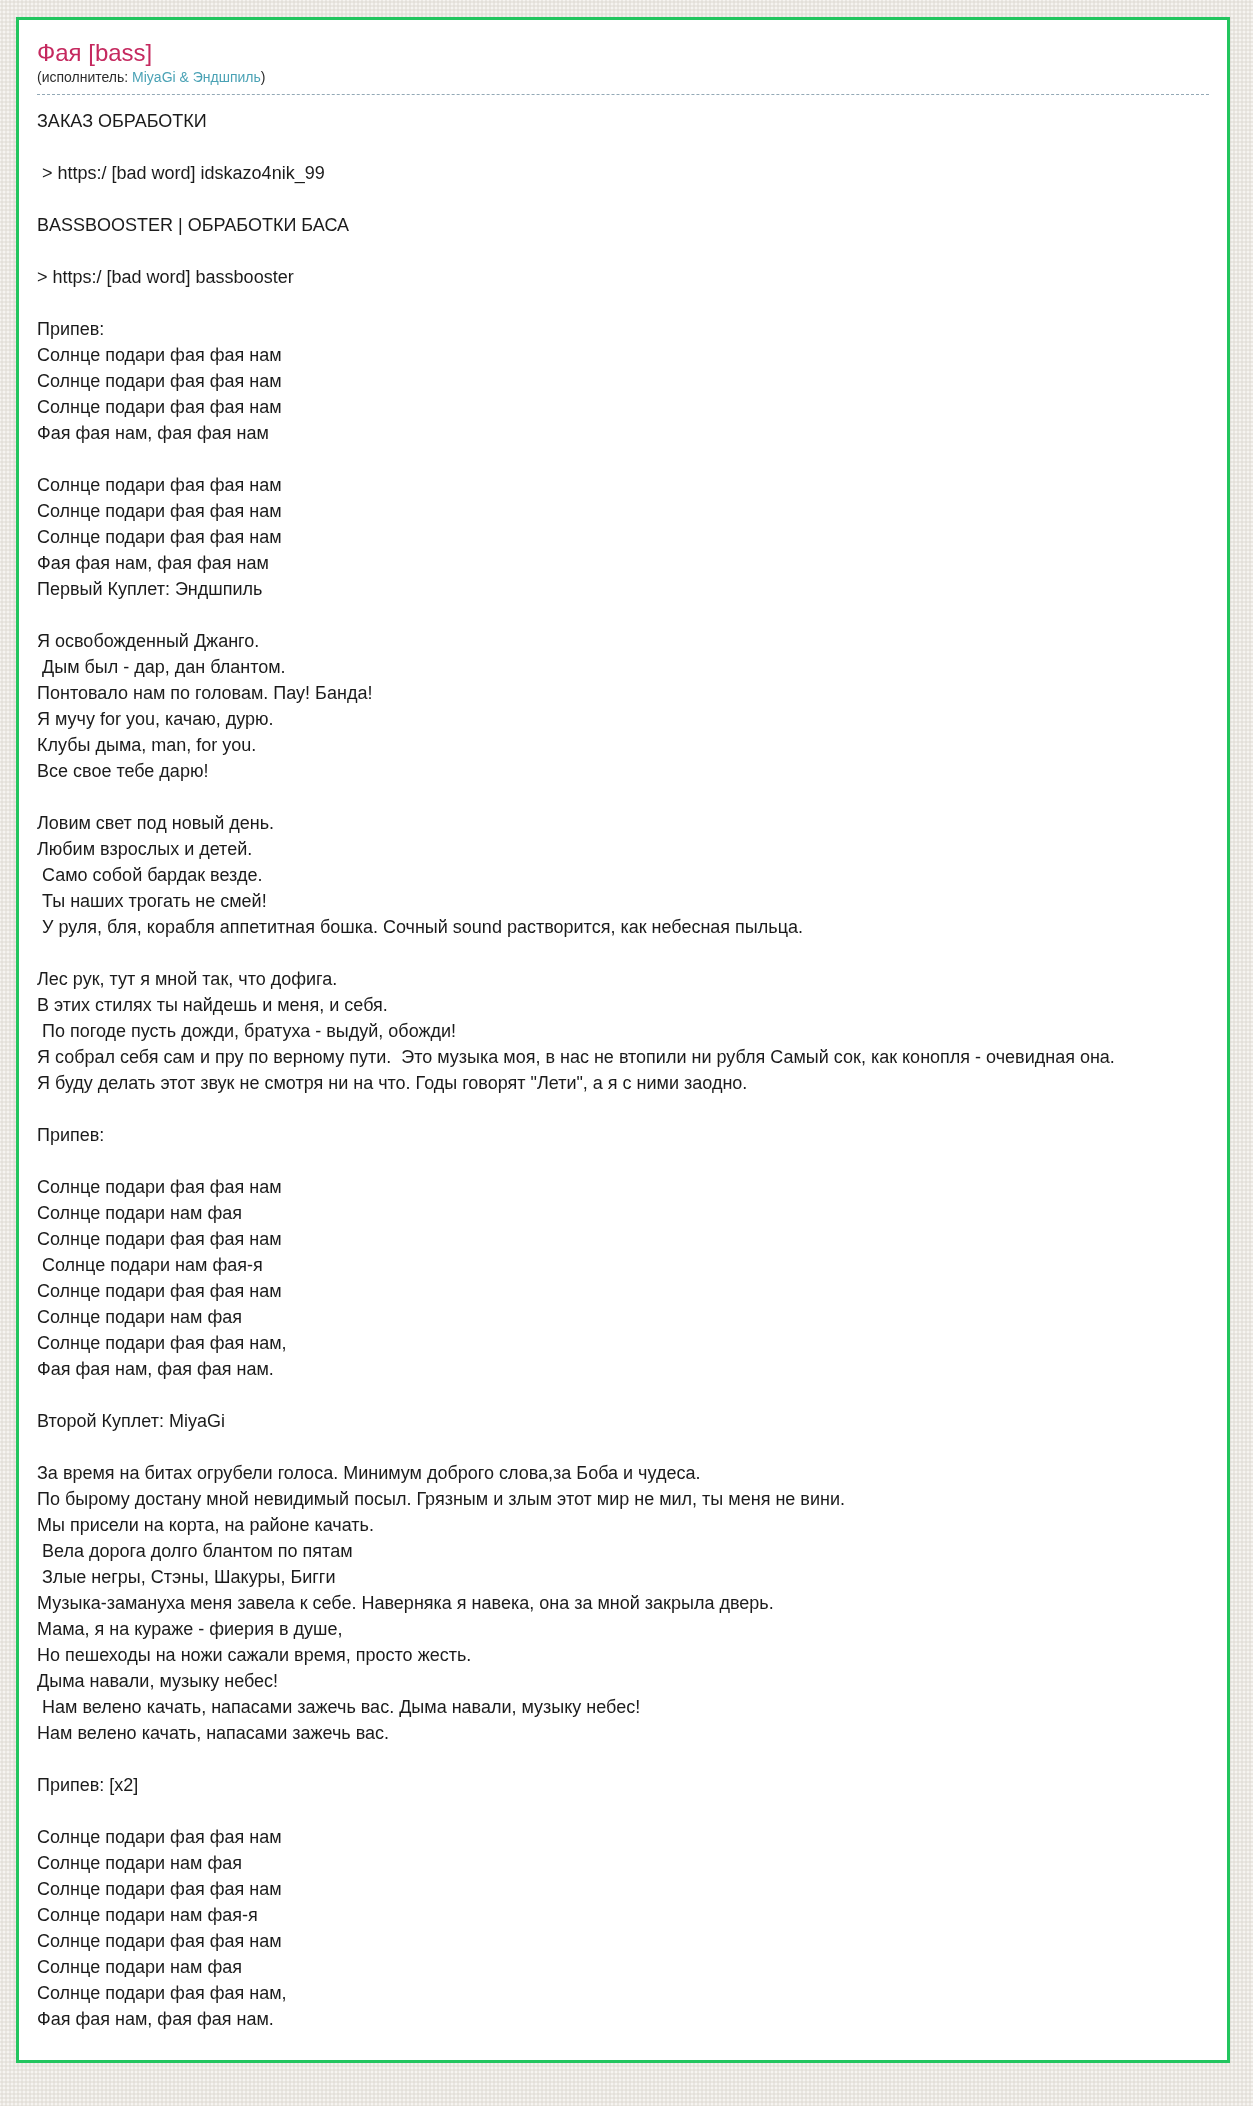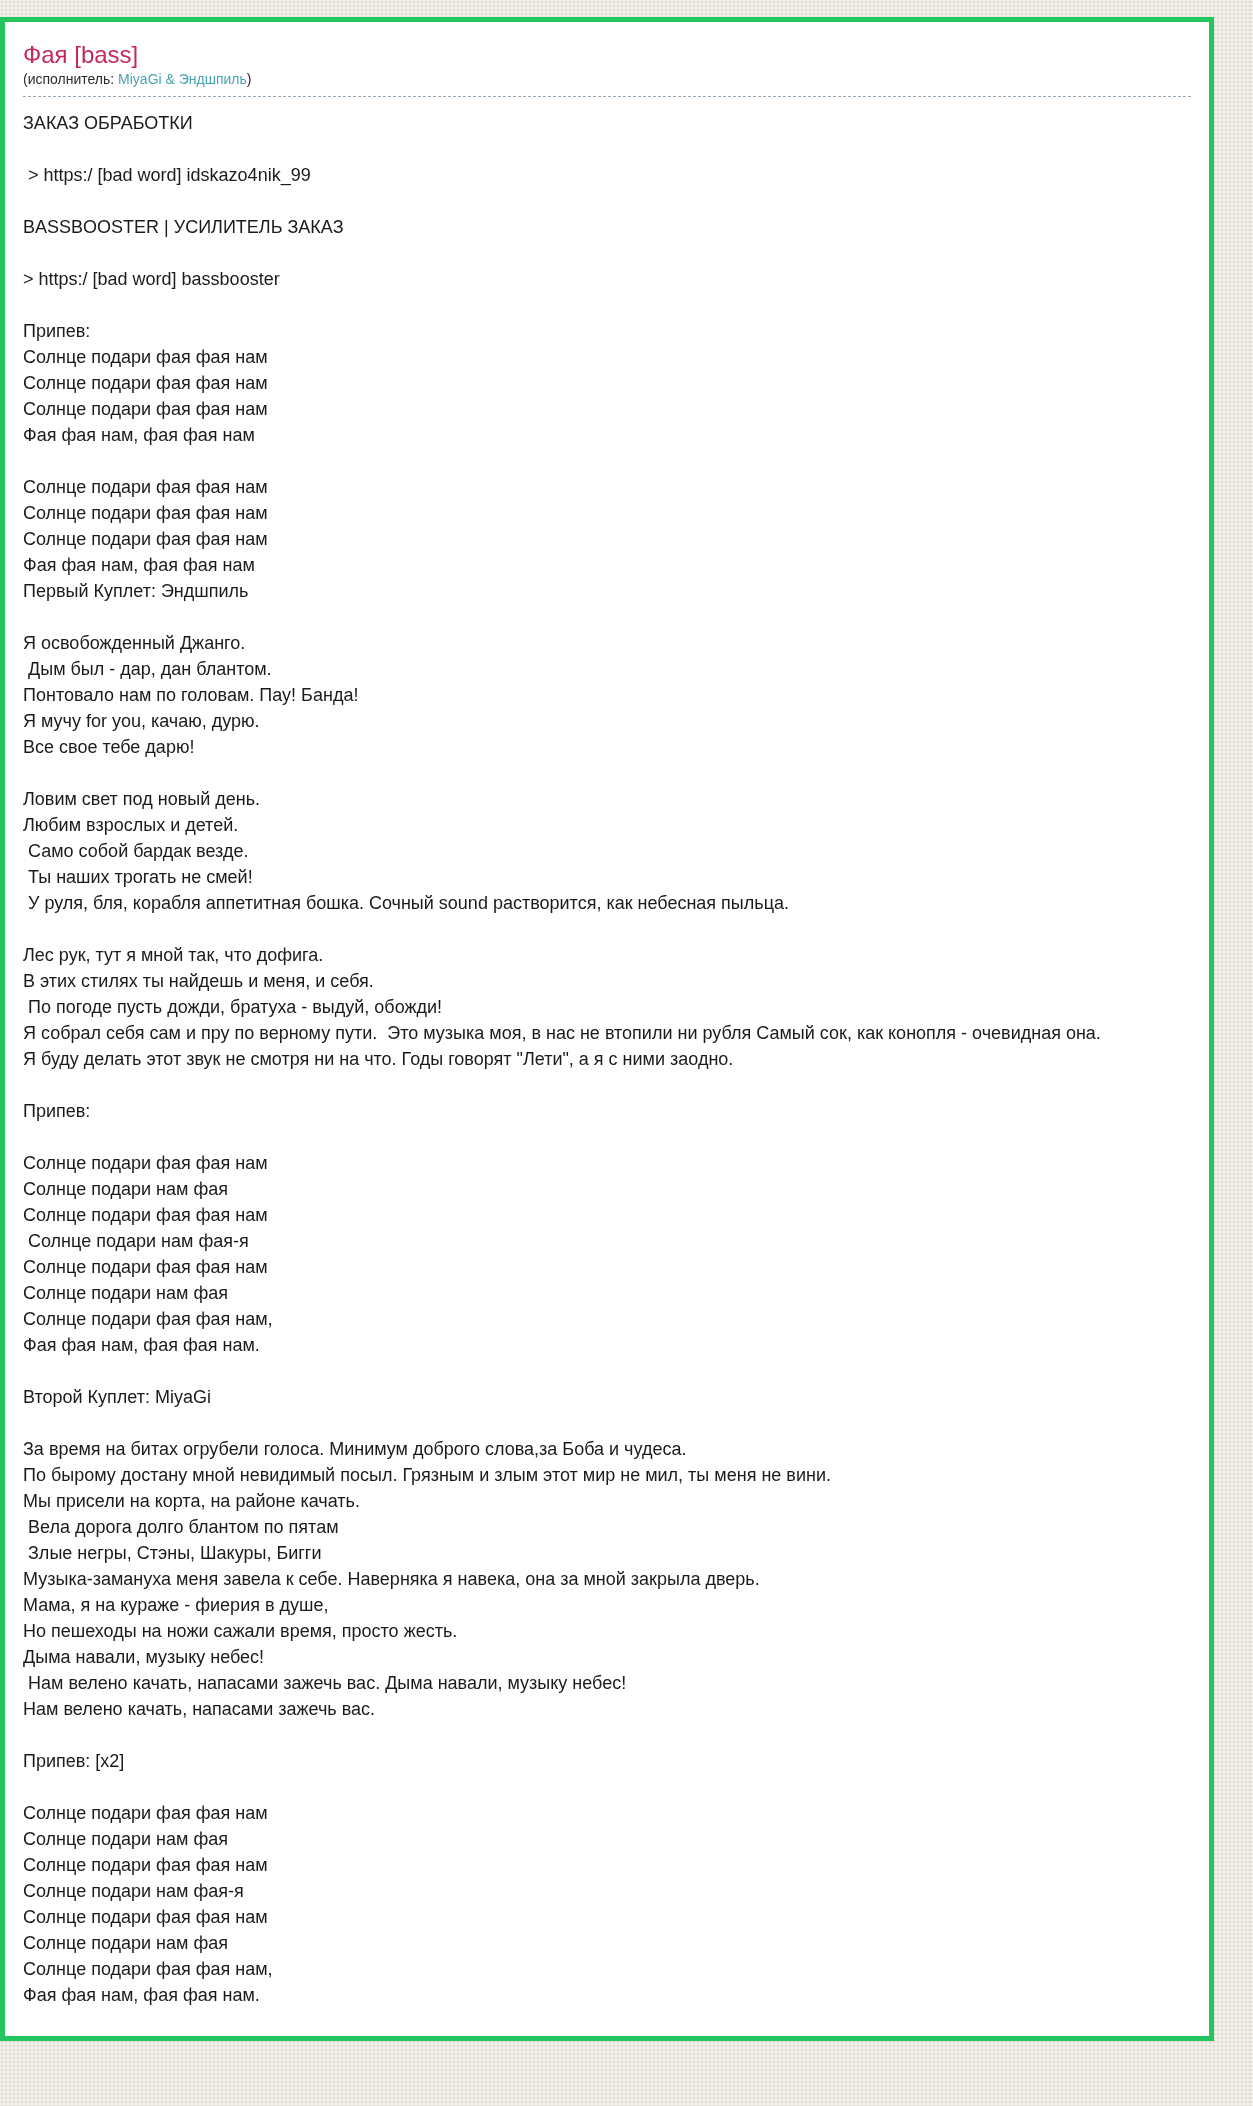--- a/index.html
+++ b/index.html
@@ -11,26 +11,26 @@
     font-family: "Liberation Sans", sans-serif;
     background-color: #eae7e1;
     background-image:
       radial-gradient(rgba(120,110,95,0.06) 1px, transparent 1.2px),
       radial-gradient(rgba(255,255,255,0.55) 1px, transparent 1.2px);
     background-size: 4px 4px;
     background-position: 0 0, 2px 2px;
   }
   .card {
     position: absolute;
-    left: 0;
+    left: 16px;
     top: 17px;
     width: 1214px;
     box-sizing: border-box;
     background: #ffffff;
-    border: 5px solid #22c55e;
+    border: 3px solid #22c55e;
     box-shadow: 0 0 3px rgba(0,0,0,0.06);
     padding-bottom: 28px;
   }
   .header {
     padding: 20px 18px 8px 18px;
   }
   .title {
     margin: 0;
     font-size: 24px;
     line-height: 26px;
@@ -76,40 +76,41 @@
       <span>(исполнитель:</span>
       <a class="artist-link">MiyaGi &amp; Эндшпиль</a><span>)</span>
     </div>
   </div>
   <div class="divider"></div>
   <div class="lyrics">
       <div class="lyric-line">ЗАКАЗ ОБРАБОТКИ</div>
       <div class="lyric-line"></div>
       <div class="lyric-line"> &gt; https:/ [bad word] idskazo4nik_99</div>
       <div class="lyric-line"></div>
-      <div class="lyric-line">BASSBOOSTER | УСИЛИТЕЛЬ ЗАКАЗ</div>
+      <div class="lyric-line">BASSBOOSTER | ОБРАБОТКИ БАСА</div>
       <div class="lyric-line"></div>
       <div class="lyric-line">&gt; https:/ [bad word] bassbooster</div>
       <div class="lyric-line"></div>
       <div class="lyric-line">Припев:</div>
       <div class="lyric-line">Солнце подари фая фая нам</div>
       <div class="lyric-line">Солнце подари фая фая нам</div>
       <div class="lyric-line">Солнце подари фая фая нам</div>
       <div class="lyric-line">Фая фая нам, фая фая нам</div>
       <div class="lyric-line"></div>
       <div class="lyric-line">Солнце подари фая фая нам</div>
       <div class="lyric-line">Солнце подари фая фая нам</div>
       <div class="lyric-line">Солнце подари фая фая нам</div>
       <div class="lyric-line">Фая фая нам, фая фая нам</div>
       <div class="lyric-line">Первый Куплет: Эндшпиль</div>
       <div class="lyric-line"></div>
       <div class="lyric-line">Я освобожденный Джанго.</div>
       <div class="lyric-line"> Дым был - дар, дан блантом.</div>
       <div class="lyric-line">Понтовало нам по головам. Пау! Банда!</div>
       <div class="lyric-line">Я мучу for you, качаю, дурю.</div>
+      <div class="lyric-line">Клубы дыма, man, for you.</div>
       <div class="lyric-line">Все свое тебе дарю!</div>
       <div class="lyric-line"></div>
       <div class="lyric-line">Ловим свет под новый день.</div>
       <div class="lyric-line">Любим взрослых и детей.</div>
       <div class="lyric-line"> Само собой бардак везде.</div>
       <div class="lyric-line"> Ты наших трогать не смей!</div>
       <div class="lyric-line"> У руля, бля, корабля аппетитная бошка. Сочный sound растворится, как небесная пыльца.</div>
       <div class="lyric-line"></div>
       <div class="lyric-line">Лес рук, тут я мной так, что дофига.</div>
       <div class="lyric-line">В этих стилях ты найдешь и меня, и себя.</div>

